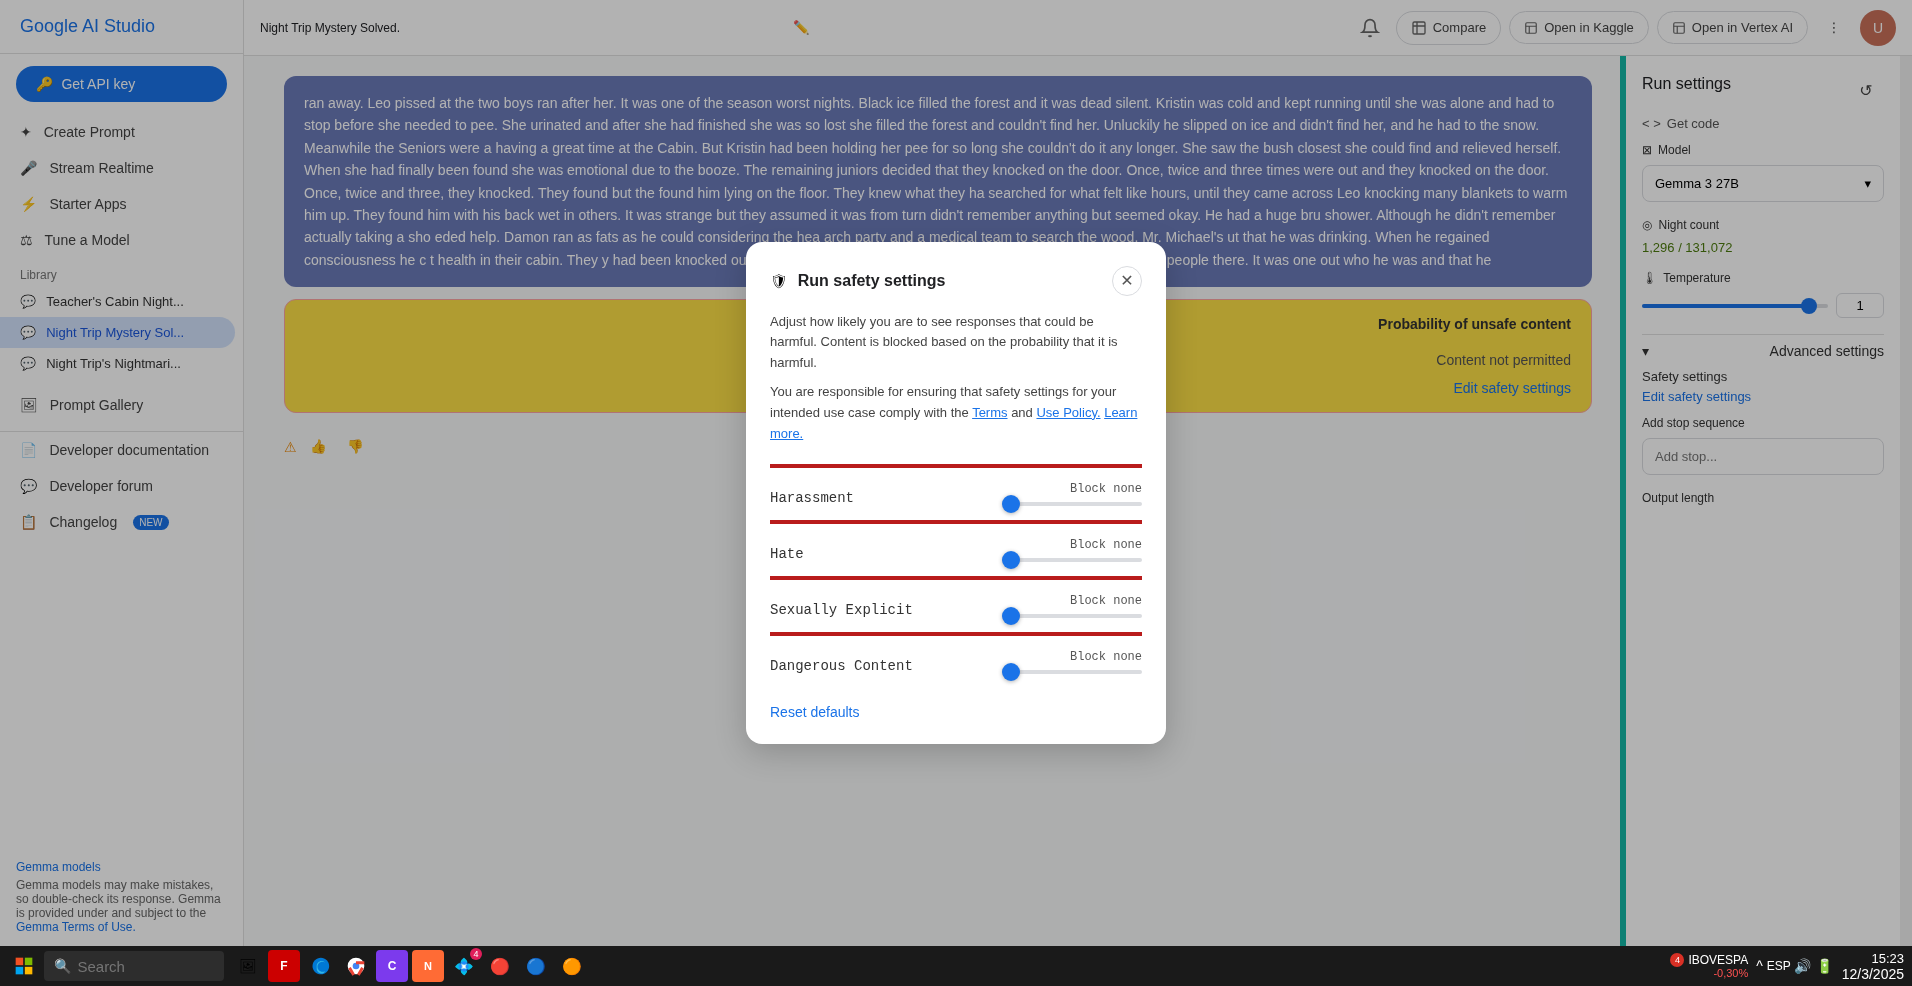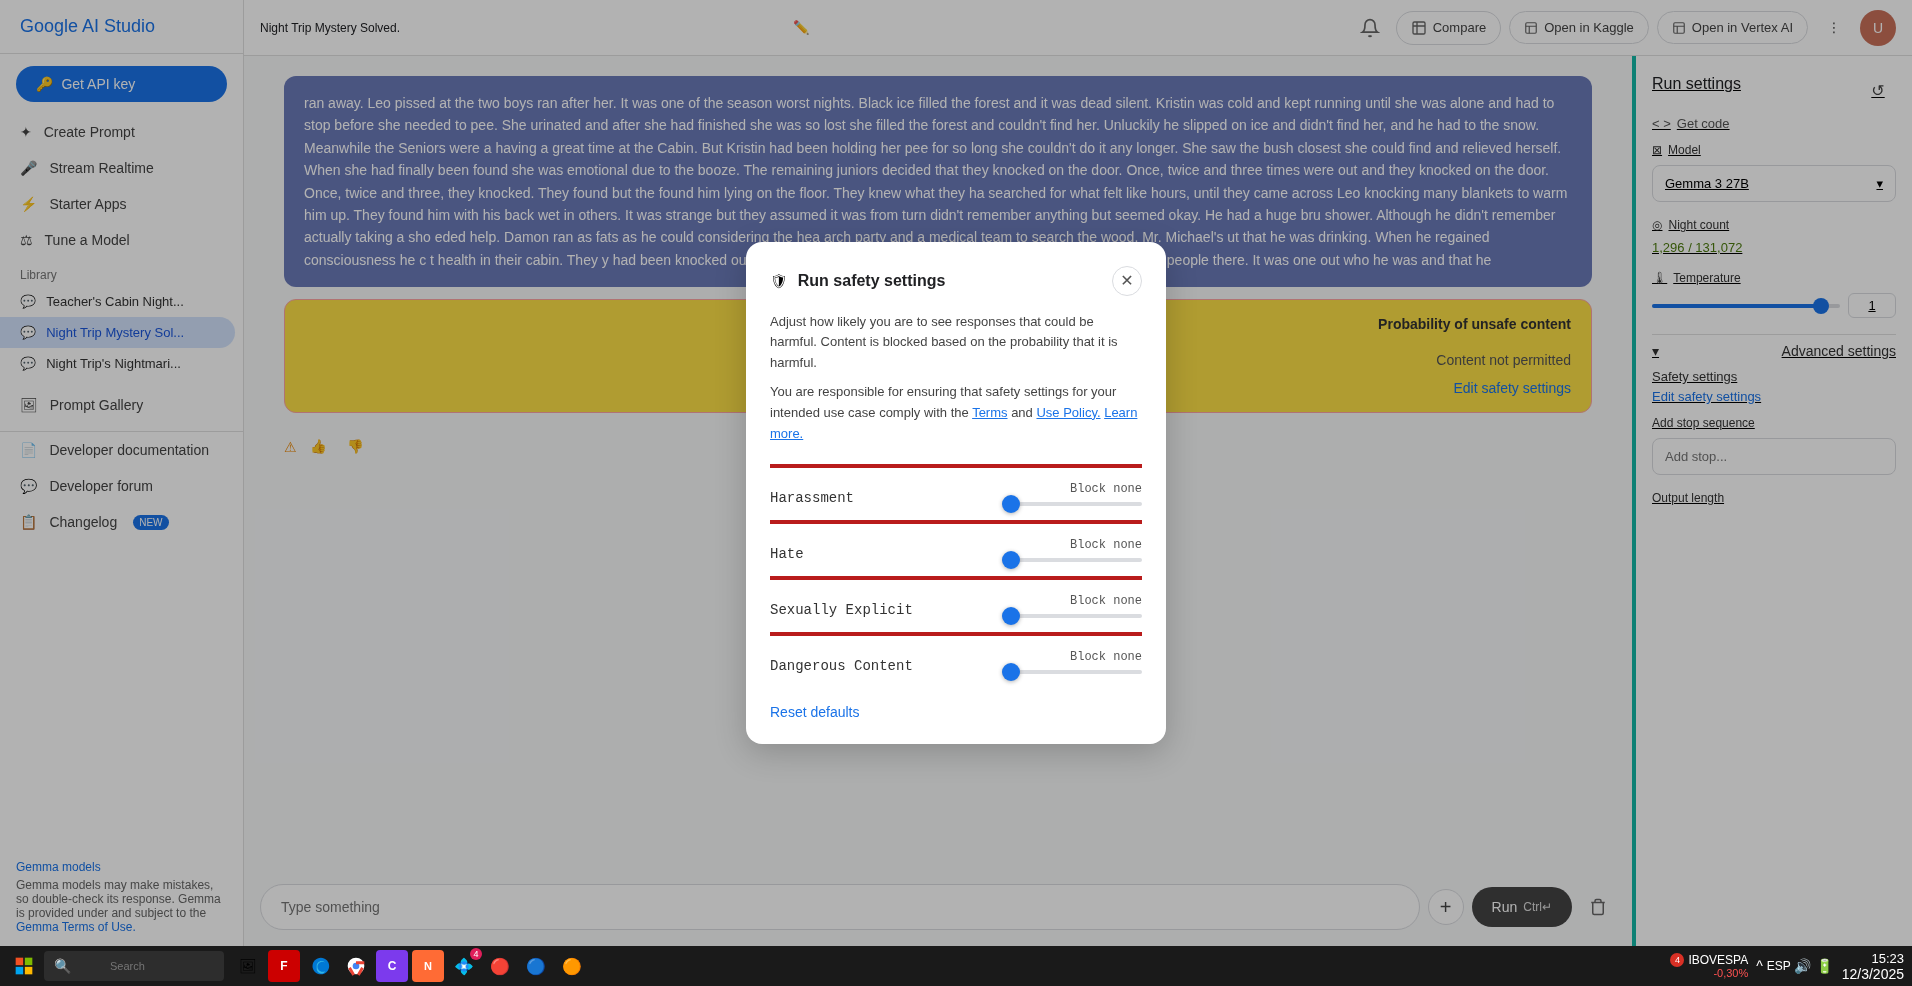--- a/index.html
+++ b/index.html
@@ -242,27 +242,26 @@
       cursor: pointer;
       display: flex;
       align-items: center;
       justify-content: center;
       color: #666;
     }
 
     
     .right-panel {
       position: absolute;
-      top: 56px; right: 0; bottom: 40px;
+      top: 56px; right: 12px; bottom: 40px;
       width: 280px;
       background: #fff;
-      border-left: 4px solid #14b8a6;
+      border-left: 6px solid #14b8a6;
       overflow-y: auto;
       padding: 16px;
-      text-decoration: underline;
     }
     .right-panel-title {
       font-size: 16px;
       font-weight: 500;
       color: #202124;
       margin-bottom: 12px;
     }
     .right-panel-section {
       margin-bottom: 16px;
     }
@@ -650,33 +649,20 @@
       <a href="#" class="edit-safety-link">Edit safety settings</a>
     </div>
 
     <div class="action-bar">
       <span class="warning-icon">⚠</span>
       <button class="icon-btn-small">👍</button>
       <button class="icon-btn-small">👎</button>
     </div>
   </div>
 
-  <div class="input-bar">
-    <input class="input-field" placeholder="Type something" style="">
-    <button class="add-btn">+</button>
-    <button class="run-btn">
-      <span>Run</span>
-      <span style="font-size:12px;opacity:0.8;">Ctrl↵</span>
-    </button>
-    <button class="clean-btn">
-      <svg width="18" height="18" viewBox="0 0 24 24" fill="none" stroke="#666" stroke-width="2">
-          <path d="M3 6h18M19 6v14a2 2 0 0 1-2 2H7a2 2 0 0 1-2-2V6m3 0V4a2 2 0 0 1 2-2h4a2 2 0 0 1 2 2v2"></path>
-        </svg>
-    </button>
-  </div>
 </div>
 
 <div class="right-panel">
   <div class="right-panel-header">
     <span class="right-panel-title">Run settings</span>
     <button class="header-icon-btn" style="font-size:16px;">↺</button>
   </div>
 
   <div class="get-code-link">
     <span>&lt; &gt;</span>
@@ -808,21 +794,21 @@
     <svg width="20" height="20" viewBox="0 0 24 24">
         <rect x="2" y="2" width="9" height="9" fill="#f25022"></rect>
         <rect x="13" y="2" width="9" height="9" fill="#7fba00"></rect>
         <rect x="2" y="13" width="9" height="9" fill="#00a4ef"></rect>
         <rect x="13" y="13" width="9" height="9" fill="#ffb900"></rect>
       </svg>
   </div>
 
   <div class="taskbar-search">
     <span style="color:#aaa;font-size:14px;">🔍</span>
-    <input style="background: transparent; border: none; outline: none; color: rgb(204, 204, 204); font-size: 11px; width: 100px; text-align: center;" placeholder="Search">
+    <input style="background: transparent; border: none; outline: none; color: rgb(204, 204, 204); font-size: 15px; width: 100px;" placeholder="Search">
   </div>
 
   <div style="display:flex;gap:4px;margin-left:4px;">
     <div class="taskbar-icon" title="Photos">🖼</div>
     <div class="taskbar-icon" style="background:#c00;border-radius:4px;">
       <span style="color:#fff;font-size:12px;font-weight:bold;">F</span>
     </div>
     <div class="taskbar-icon">
       <svg width="20" height="20" viewBox="0 0 24 24">
           <path d="M3 12C3 6.5 7.5 2 13 2s10 4.5 10 10-4.5 10-10 10S3 17.5 3 12z" fill="#0078d4"></path>

